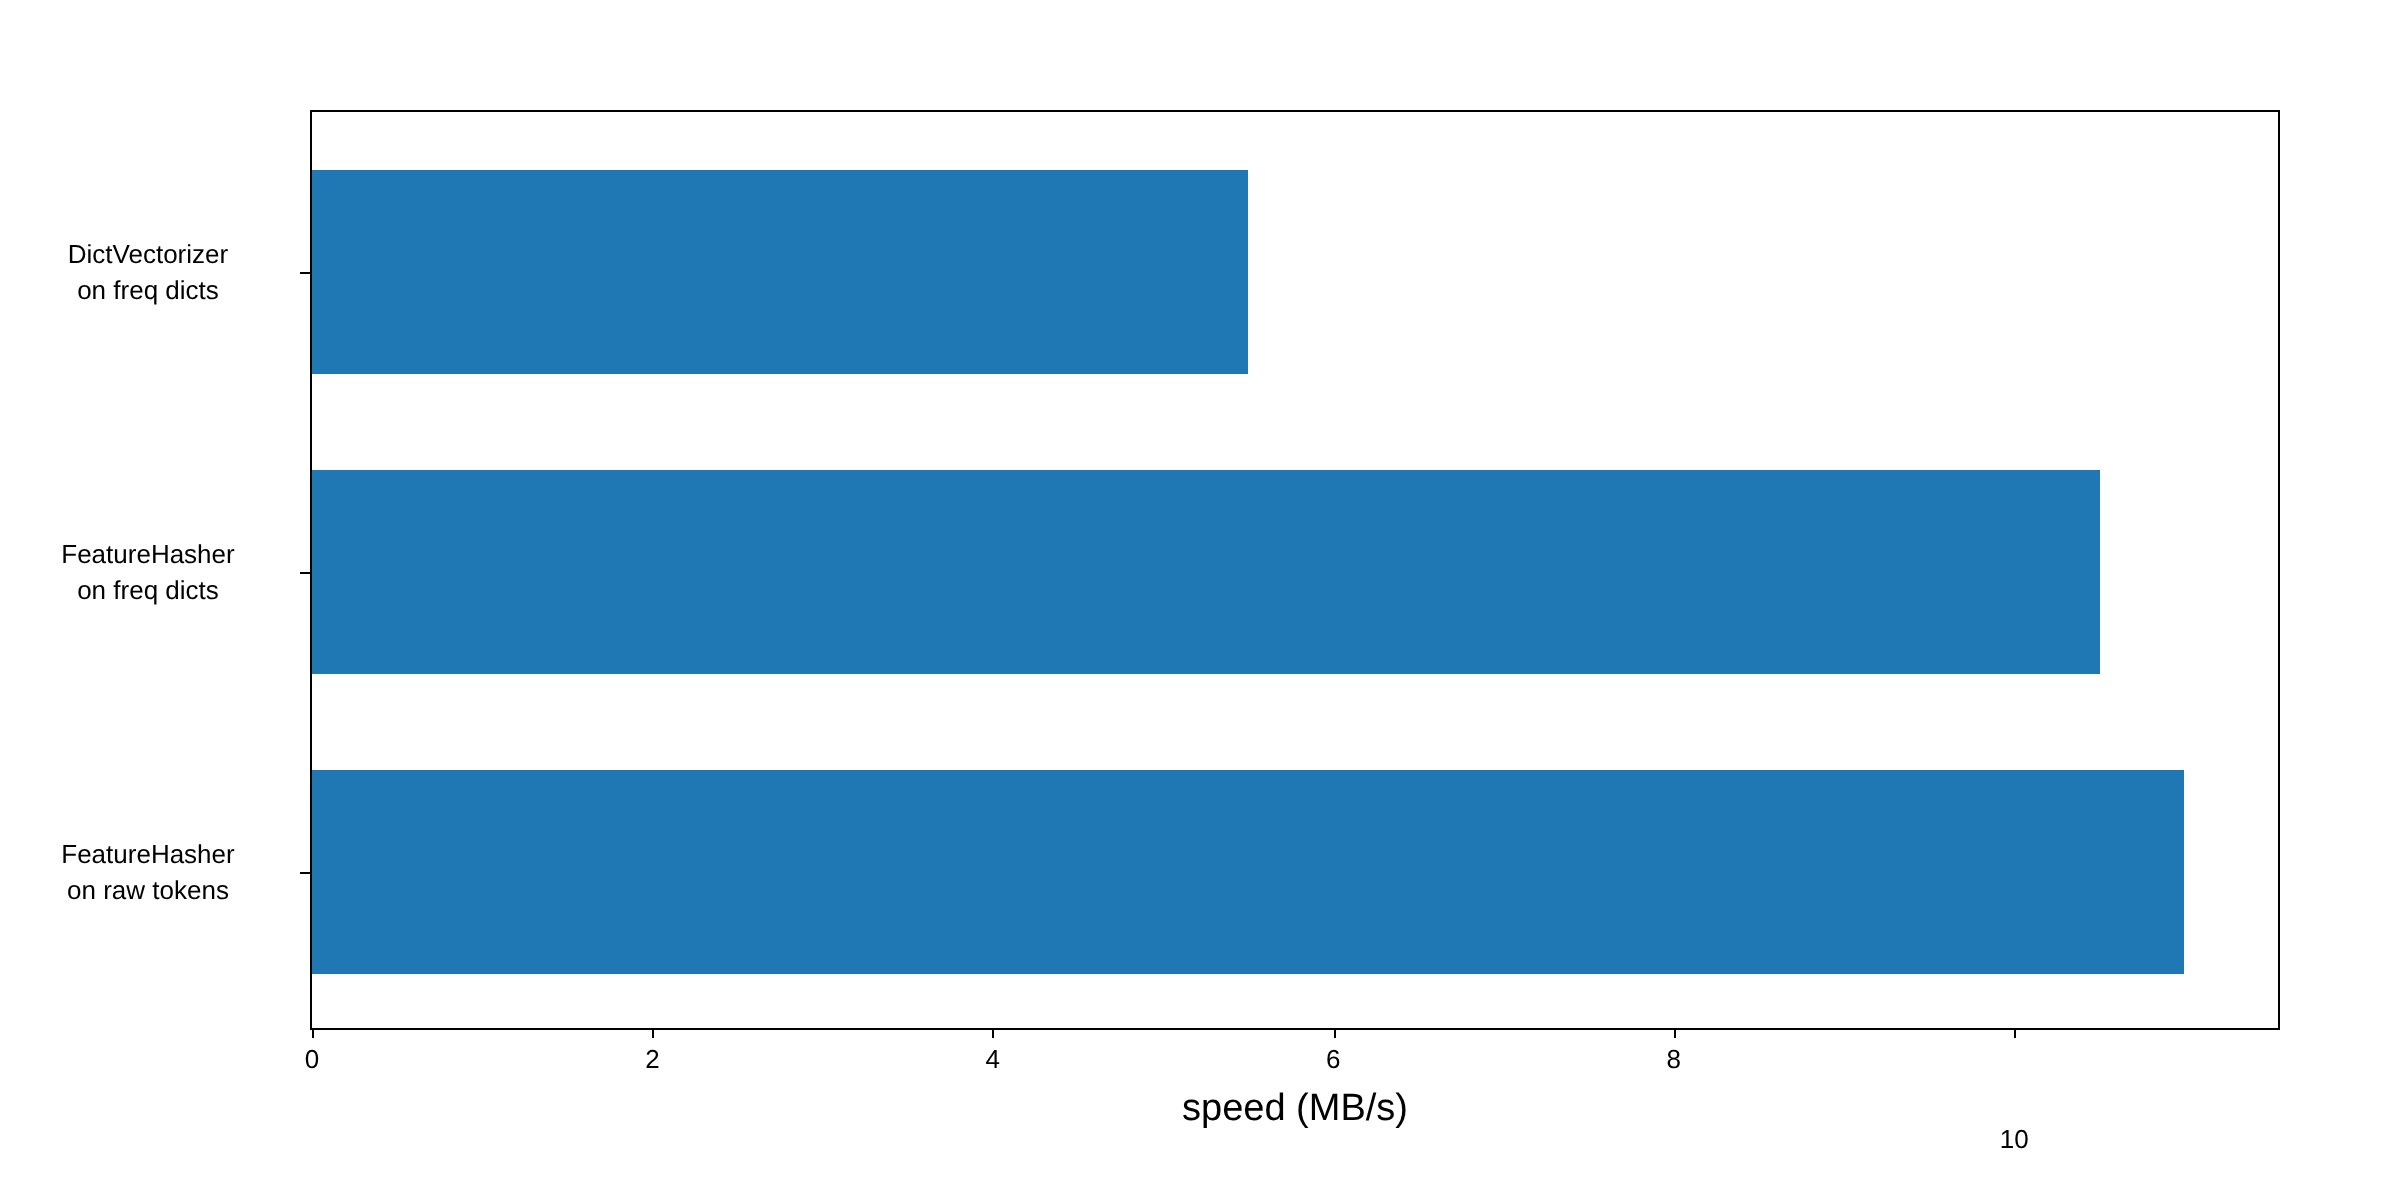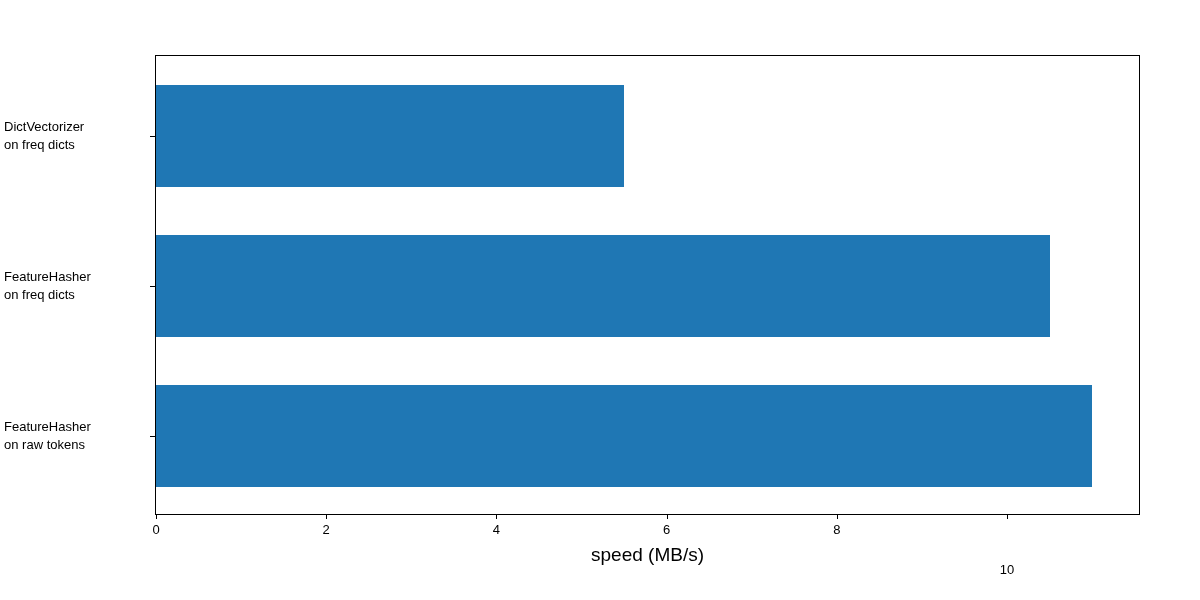--- a/index.html
+++ b/index.html
@@ -56,21 +56,21 @@
       left: -6px;
       width: 6px;
       height: 1px;
       background: #000;
     }
     .y-tick-label {
       position: absolute;
       right: 100%;
       margin-right: 12px;
       width: 140px;
-      text-align: left;
+      text-align: center;
       font-size: 13px;
       color: #000;
       line-height: 1.35;
       transform: translateY(-50%);
       white-space: pre-line;
     }
     .x-label {
       position: absolute;
       top: 100%;
       left: 50%;

